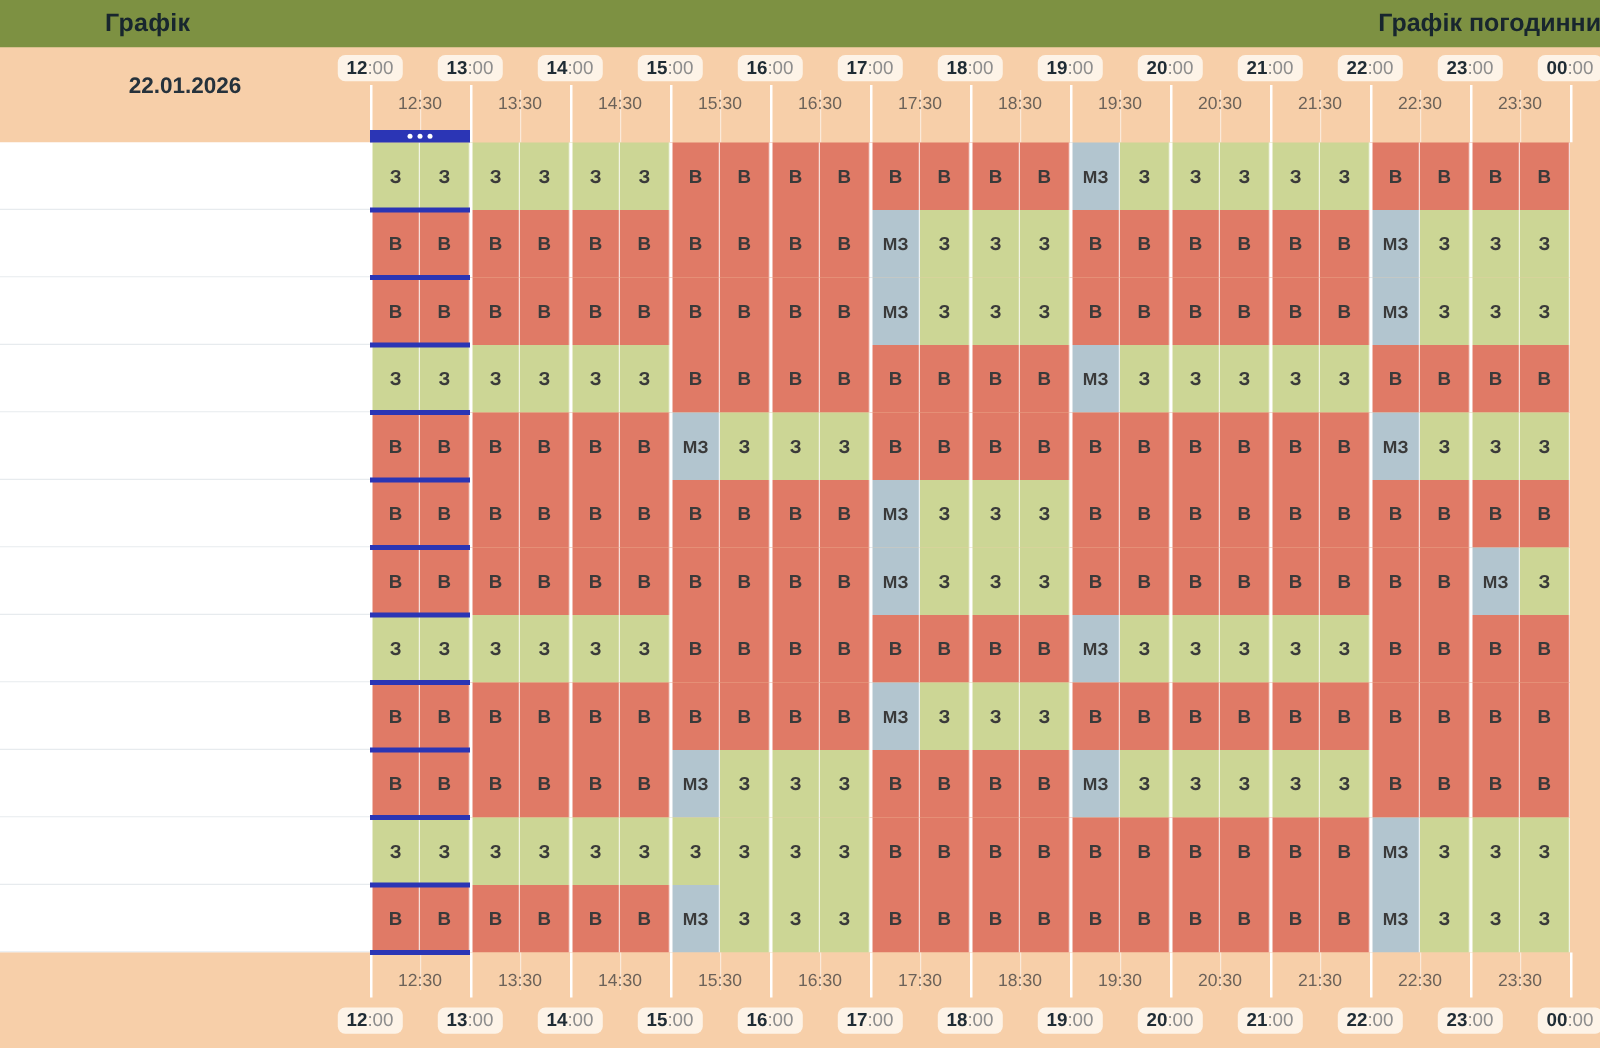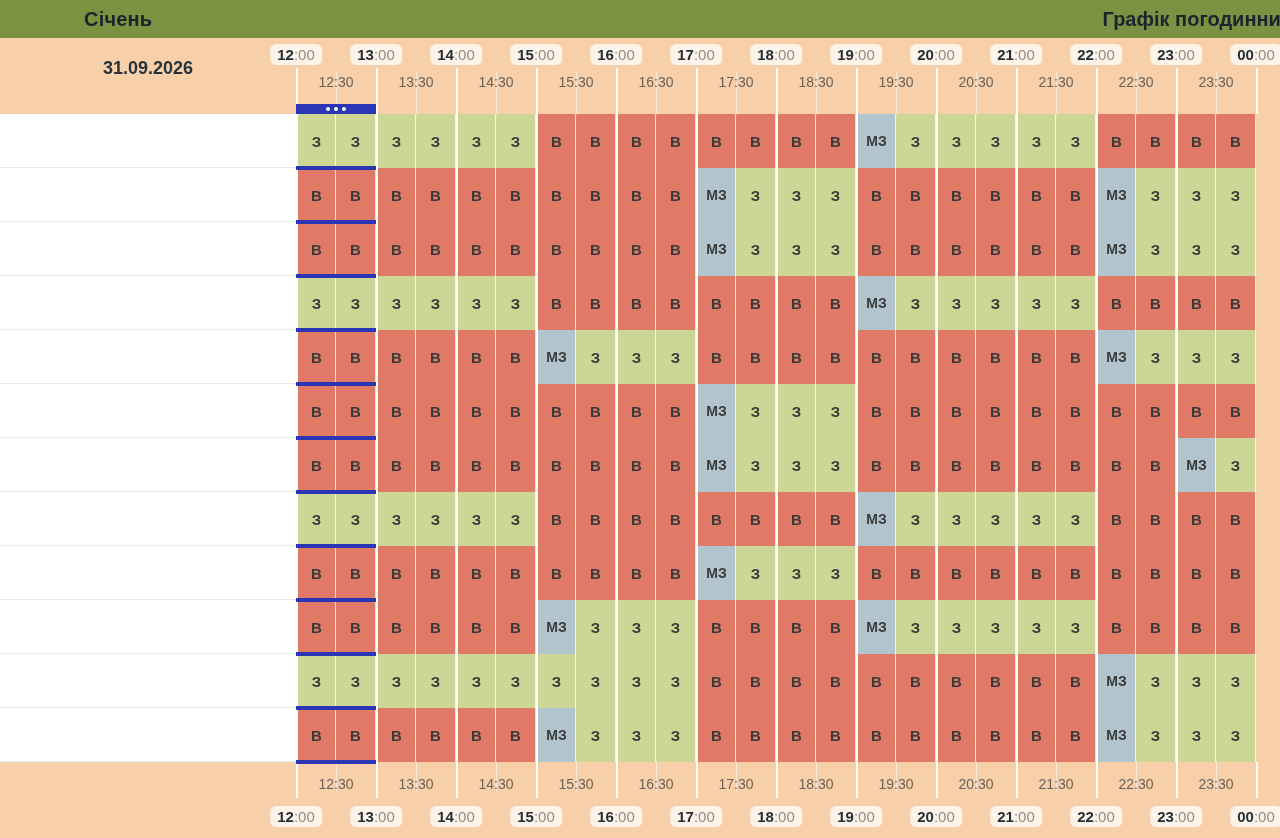--- a/index.html
+++ b/index.html
@@ -91,28 +91,28 @@
   .ftr .hourpill{top:44px;}
   .ftr .vline{top:0;height:36px;bottom:auto;}
   .ftr .vline.half{top:0;height:30px;}
 </style>
 </head>
 <body>
 
 <div class="app">
 
   <div class="topbar">
-    <div class="month">Січень</div>
+    <div class="month">Графік</div>
     <div class="title">Графік погодинних</div>
   </div>
 
   <div class="sheet">
 
     <div class="hdr">
-      <div class="datecell">31.09.2026</div>
+      <div class="datecell">22.01.2026</div>
       <div class="ticks" id="hdr-ticks">
           <div class="vline" style="left: 0px;"></div>
           <div class="hourpill" style="left: 0px;"><span>12</span><span class="mm">:00</span></div>
           <div class="vline" style="left: 80px;"></div>
           <div class="hourpill" style="left: 80px;"><span>13</span><span class="mm">:00</span></div>
           <div class="vline" style="left: 160px;"></div>
           <div class="hourpill" style="left: 160px;"><span>14</span><span class="mm">:00</span></div>
           <div class="vline" style="left: 240px;"></div>
           <div class="hourpill" style="left: 240px;"><span>15</span><span class="mm">:00</span></div>
           <div class="vline" style="left: 320px;"></div>

